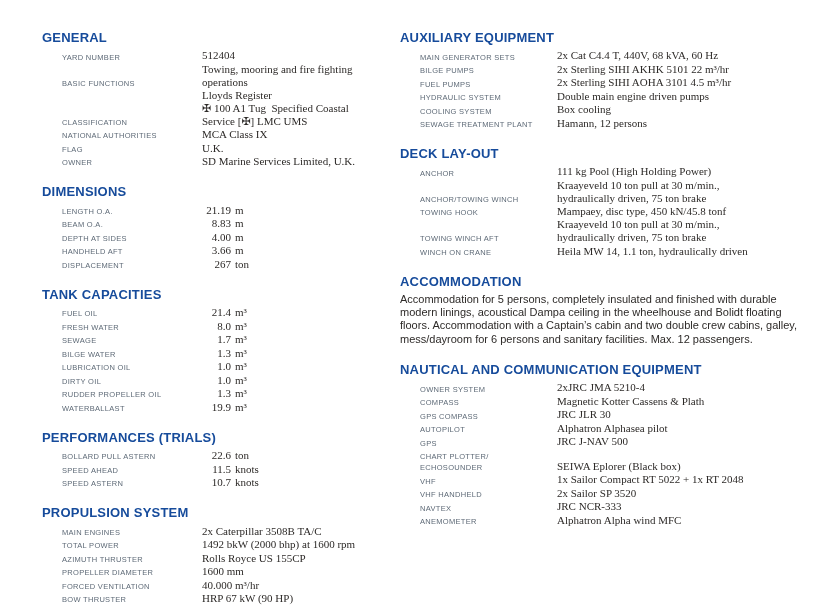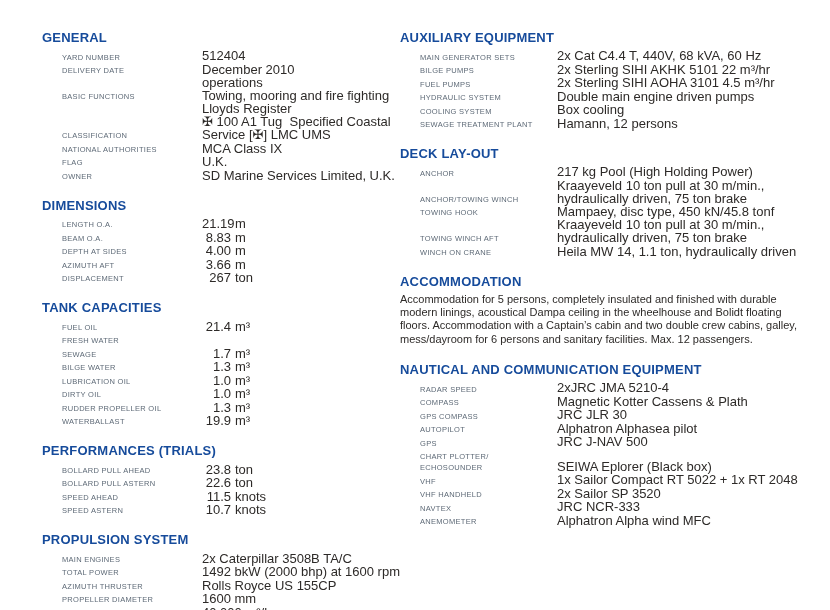--- a/index.html
+++ b/index.html
@@ -23,22 +23,23 @@
   .spec-label {
     flex:0 0 auto; width:140px;
     font-size:7.5px; letter-spacing:0.3px; line-height:11px;
     color:var(--label);
     padding-top:2.5px;
   }
   .col-right .spec-label { width:137px; }
   .spec-label .lbl-line { display:block; }
   .spec-value {
     flex:1 1 auto;
-    font-size:13px; line-height:13.1px;
+    font-size:11px; line-height:13.1px;
     color:var(--value);
+    font-family:Liberation Serif, serif;
   }
   .value-line { display:block; }
   .num { display:inline-block; width:29px; text-align:right; }
   .unit { display:inline-block; margin-left:4px; }
   .section-paragraph {
     margin:1px 0 16px 0; max-width:402px;
     font-size:11px; line-height:13.3px;
     color:var(--value);
   }
 </style>
@@ -47,28 +48,24 @@
 
 <div class="page">
   <div class="col col-left">
       <div class="section">
         <h2 class="section-heading">GENERAL</h2>
         <div class="spec-row">
           <span class="spec-label">YARD NUMBER</span>
           <div class="spec-value">512404</div>
         </div>
         <div class="spec-row">
-          <span class="spec-label">DELIVERY DATE</span>
-          <div class="spec-value">December 2010</div>
-        </div>
-        <div class="spec-row">
           <span class="spec-label">BASIC FUNCTIONS</span>
           <div class="spec-value">
+            <span class="value-line">Towing, mooring and fire fighting</span>
             <span class="value-line">operations</span>
-            <span class="value-line">Towing, mooring and fire fighting</span>
           </div>
         </div>
         <div class="spec-row">
           <span class="spec-label">CLASSIFICATION</span>
           <div class="spec-value">
             <span class="value-line">Lloyds Register</span>
             <span class="value-line">✠ 100 A1 Tug &nbsp;Specified Coastal</span>
             <span class="value-line">Service [✠] LMC UMS</span>
           </div>
         </div>
@@ -93,36 +90,37 @@
         </div>
         <div class="spec-row">
           <span class="spec-label">BEAM O.A.</span>
           <div class="spec-value"><span class="num">8.83</span><span class="unit">m</span></div>
         </div>
         <div class="spec-row">
           <span class="spec-label">DEPTH AT SIDES</span>
           <div class="spec-value"><span class="num">4.00</span><span class="unit">m</span></div>
         </div>
         <div class="spec-row">
-          <span class="spec-label">AZIMUTH AFT</span>
+          <span class="spec-label">HANDHELD AFT</span>
           <div class="spec-value"><span class="num">3.66</span><span class="unit">m</span></div>
         </div>
         <div class="spec-row">
           <span class="spec-label">DISPLACEMENT</span>
           <div class="spec-value"><span class="num">267</span><span class="unit">ton</span></div>
         </div>
       </div>
       <div class="section">
         <h2 class="section-heading">TANK CAPACITIES</h2>
         <div class="spec-row">
           <span class="spec-label">FUEL OIL</span>
           <div class="spec-value"><span class="num">21.4</span><span class="unit">m³</span></div>
         </div>
         <div class="spec-row">
           <span class="spec-label">FRESH WATER</span>
+          <div class="spec-value"><span class="num">8.0</span><span class="unit">m³</span></div>
         </div>
         <div class="spec-row">
           <span class="spec-label">SEWAGE</span>
           <div class="spec-value"><span class="num">1.7</span><span class="unit">m³</span></div>
         </div>
         <div class="spec-row">
           <span class="spec-label">BILGE WATER</span>
           <div class="spec-value"><span class="num">1.3</span><span class="unit">m³</span></div>
         </div>
         <div class="spec-row">
@@ -138,24 +136,20 @@
           <div class="spec-value"><span class="num">1.3</span><span class="unit">m³</span></div>
         </div>
         <div class="spec-row">
           <span class="spec-label">WATERBALLAST</span>
           <div class="spec-value"><span class="num">19.9</span><span class="unit">m³</span></div>
         </div>
       </div>
       <div class="section">
         <h2 class="section-heading">PERFORMANCES (TRIALS)</h2>
         <div class="spec-row">
-          <span class="spec-label">BOLLARD PULL AHEAD</span>
-          <div class="spec-value"><span class="num">23.8</span><span class="unit">ton</span></div>
-        </div>
-        <div class="spec-row">
           <span class="spec-label">BOLLARD PULL ASTERN</span>
           <div class="spec-value"><span class="num">22.6</span><span class="unit">ton</span></div>
         </div>
         <div class="spec-row">
           <span class="spec-label">SPEED AHEAD</span>
           <div class="spec-value"><span class="num">11.5</span><span class="unit">knots</span></div>
         </div>
         <div class="spec-row">
           <span class="spec-label">SPEED ASTERN</span>
           <div class="spec-value"><span class="num">10.7</span><span class="unit">knots</span></div>
@@ -214,21 +208,21 @@
         </div>
         <div class="spec-row">
           <span class="spec-label">SEWAGE TREATMENT PLANT</span>
           <div class="spec-value">Hamann, 12 persons</div>
         </div>
       </div>
       <div class="section">
         <h2 class="section-heading">DECK LAY-OUT</h2>
         <div class="spec-row">
           <span class="spec-label">ANCHOR</span>
-          <div class="spec-value">217 kg Pool (High Holding Power)</div>
+          <div class="spec-value">111 kg Pool (High Holding Power)</div>
         </div>
         <div class="spec-row">
           <span class="spec-label">ANCHOR/TOWING WINCH</span>
           <div class="spec-value">
             <span class="value-line">Kraayeveld 10 ton pull at 30 m/min.,</span>
             <span class="value-line">hydraulically driven, 75 ton brake</span>
           </div>
         </div>
         <div class="spec-row">
           <span class="spec-label">TOWING HOOK</span>
@@ -246,21 +240,21 @@
           <div class="spec-value">Heila MW 14, 1.1 ton, hydraulically driven</div>
         </div>
       </div>
       <div class="section">
         <h2 class="section-heading">ACCOMMODATION</h2>
         <p class="section-paragraph">Accommodation for 5 persons, completely insulated and finished with durable modern linings, acoustical Dampa ceiling in the wheelhouse and Bolidt floating floors. Accommodation with a Captain’s cabin and two double crew cabins, galley, mess/dayroom for 6 persons and sanitary facilities. Max. 12 passengers.</p>
       </div>
       <div class="section">
         <h2 class="section-heading">NAUTICAL AND COMMUNICATION EQUIPMENT</h2>
         <div class="spec-row">
-          <span class="spec-label">RADAR SPEED</span>
+          <span class="spec-label">OWNER SYSTEM</span>
           <div class="spec-value">2xJRC JMA 5210-4</div>
         </div>
         <div class="spec-row">
           <span class="spec-label">COMPASS</span>
           <div class="spec-value">Magnetic Kotter Cassens &amp; Plath</div>
         </div>
         <div class="spec-row">
           <span class="spec-label">GPS COMPASS</span>
           <div class="spec-value">JRC JLR 30</div>
         </div>

